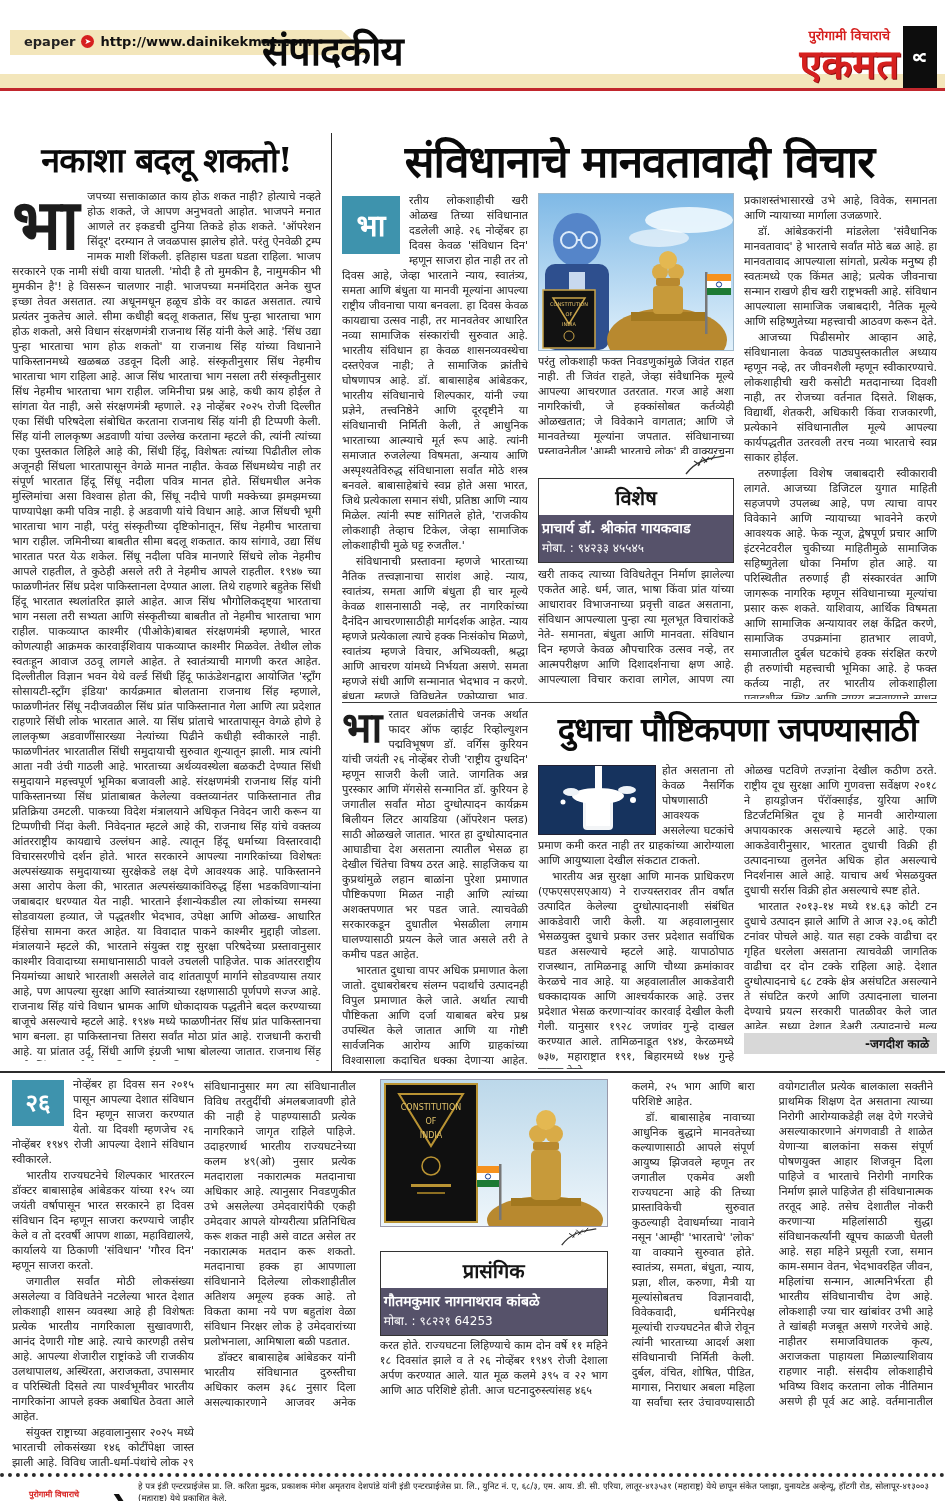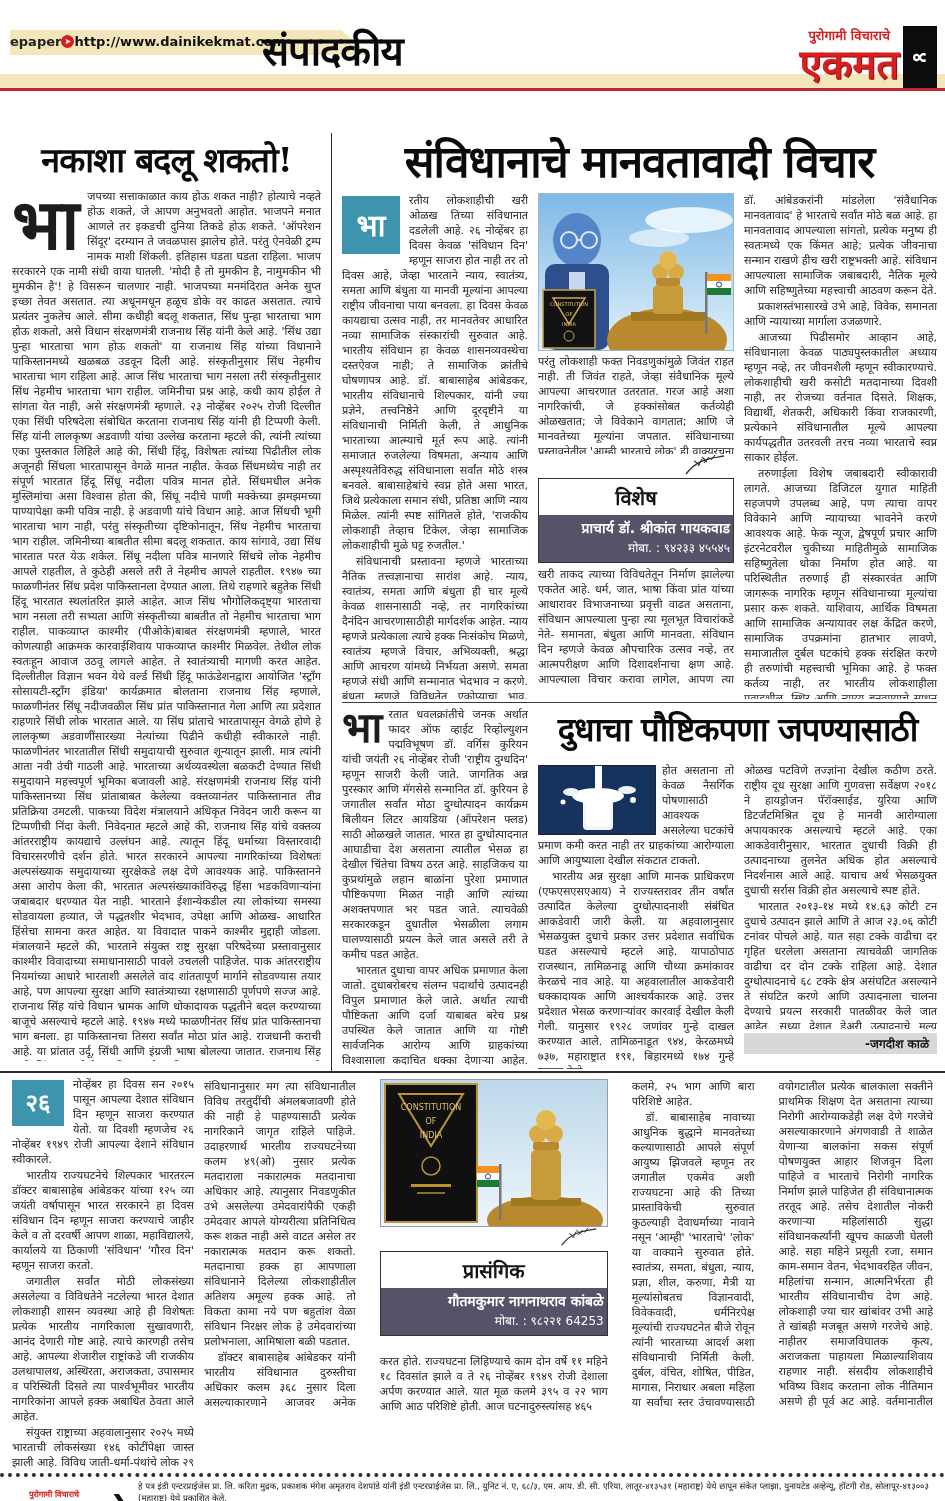--- a/index.html
+++ b/index.html
@@ -6,21 +6,21 @@
   html,body { background:#fff; }
   .page { position:relative; width:945px; height:1501px; background:#fff; overflow:hidden;
           font-family:"DejaVu Sans","Liberation Sans",sans-serif; color:#151515; }
 
   
   .header { position:relative; height:93px; }
   .header-band { position:absolute; left:0; right:0; top:74px; height:14px; background:#f3e6bb; }
   .header-redline { position:absolute; left:0; right:0; top:88px; height:3px; background:#c1272d; }
   .header-left { position:absolute; left:10px; top:30px; width:372px; }
   .dateline { font-size:15px; font-weight:bold; color:#111; padding:2px 6px; }
-  .epaper-row { display:flex; align-items:center; gap:0; background:#f3e6bb; padding:4px 10px 6px 0;
+  .epaper-row { display:flex; align-items:center; gap:6px; background:#f3e6bb; padding:4px 10px 6px 14px;
                 clip-path:polygon(0 0,92% 0,100% 100%,0 100%); width:360px; font-weight:bold; }
   .epaper-label { font-size:13px; color:#222; }
   .epaper-icon { width:13px; height:13px; border-radius:50%; background:#d6201f; color:#fff; font-size:8px;
                  display:flex; align-items:center; justify-content:center; }
   .epaper-url { font-size:13px; color:#111; }
   .section-title { position:absolute; left:262px; top:22px; font-size:40px; font-weight:900;
                    font-family:"DejaVu Serif","Liberation Serif",serif; color:#0a0a0a; letter-spacing:-1px; }
   .masthead { position:absolute; right:46px; top:26px; text-align:center; }
   .masthead-tagline { color:#d6201f; font-weight:bold; font-size:13px; }
   .masthead-name { color:#d6201f; font-weight:900; font-size:40px; line-height:40px;
@@ -49,21 +49,21 @@
   .right-region { width:613px; padding:0 8px 0 10px; }
   .art2-headline { font-size:44px; line-height:58px; height:60px; }
   .cols3 { display:flex; gap:10px; height:506px; }
   .c-a { width:186px; } .c-b { width:196px; } .c-c { width:193px; }
   .photo-frame { width:196px; height:158px; overflow:hidden; border:1px solid #9db8cc; }
   .mid-text { height:100px; margin-top:3px; }
   .leaf-row { height:24px; text-align:right; padding-right:8px; }
   .author-box { border:1px solid #333; }
   .author-box .ab-title { text-align:center; font-size:20px; font-weight:900; padding:5px 0 4px;
                           font-family:"DejaVu Serif","Liberation Serif",serif; }
-  .author-box .ab-bar { background:#56526a; color:#fff; text-align:right; padding:5px 3px 6px; }
+  .author-box .ab-bar { background:#56526a; color:#fff; text-align:left; padding:5px 3px 6px; }
   .author-box .ab-name { font-size:14px; font-weight:bold; line-height:17px; }
   .author-box .ab-mob { font-size:12px; margin-top:2px; }
   .c-b .tail-text { height:118px; margin-top:4px; }
   .right-divider { border:none; border-top:1px solid #3a3a3a; margin:3px 0 4px; }
 
   
   .art3 { display:flex; gap:10px; height:362px; }
   .art3-left { width:186px; }
   .art3-right { width:399px; }
   .art3-headline { font-size:33px; line-height:46px; height:52px; }
@@ -73,21 +73,21 @@
 
   
   .section-rule { border:none; border-top:2px solid #2c2c2c; }
   .bottom-article { display:flex; height:398px; padding:4px 12px 0; gap:10px; }
   .ba-left { width:182px; }
   .ba-right { width:729px; }
   .ba-headline { font-size:40px; line-height:58px; height:62px; }
   .ba-cols { display:flex; gap:24px; height:330px; margin-top:2px; }
   .ba-c2 { width:168px; } .ba-c3 { width:228px; } .ba-c4 { width:136px; } .ba-c5 { width:171px; }
   .photo3-frame { width:228px; height:148px; overflow:hidden; border:1px solid #99a; }
-  .ba-c3 .tail-text { height:66px; margin-top:18px; }
+  .ba-c3 .tail-text { height:66px; margin-top:2px; }
 
   
   .footer { border-top:4px dotted #2b2b2b; margin-top:2px; padding:3px 6px 0; }
   .footer-row { display:flex; align-items:center; gap:8px; }
   .footer-logo { text-align:center; width:96px; }
   .footer-tagline { color:#d6201f; font-size:8px; font-weight:bold; }
   .footer-name { color:#d6201f; font-size:21px; font-weight:900; line-height:21px;
                  font-family:"DejaVu Serif","Liberation Serif",serif; }
   .footer-chevron { font-size:24px; font-weight:900; color:#111; }
   .imprint { flex:1; font-size:8.5px; line-height:12px; color:#111; }
@@ -204,22 +204,22 @@
                 <div class="ab-name">प्राचार्य डॉ. श्रीकांत गायकवाड</div>
                 <div class="ab-mob">मोबा. : ९४२३३ ४५५४५</div>
               </div>
             </div>
             <div class="body-text tail-text">
               <p>खरी ताकद त्याच्या विविधतेतून निर्माण झालेल्या एकतेत आहे. धर्म, जात, भाषा किंवा प्रांत यांच्या आधारावर विभाजनाच्या प्रवृत्ती वाढत असताना, संविधान आपल्याला पुन्हा त्या मूलभूत विचारांकडे नेते- समानता, बंधुता आणि मानवता. संविधान दिन म्हणजे केवळ औपचारिक उत्सव नव्हे, तर आत्मपरीक्षण आणि दिशादर्शनाचा क्षण आहे. आपल्याला विचार करावा लागेल, आपण त्या समाजाच्या दिशेने चाललो आहोत का, ज्याचे स्वप्न बाबासाहेबांनी पाहिले होते? न्याय आणि समानतेचा भाव आपल्या वर्तनात दिसतो का? आपण खऱ्या अर्थाने विचारस्वातंत्र्य आणि सहिष्णुतेचे लोकशाही मूल्य जपतो का?</p>
 
             </div>
           </div>
           <div class="c-c body-text">
+            <p>प्रकाशस्तंभासारखे उभे आहे, विवेक, समानता आणि न्यायाच्या मार्गाला उजळणारे.</p>
             <p>डॉ. आंबेडकरांनी मांडलेला 'संवैधानिक मानवतावाद' हे भारताचे सर्वांत मोठे बळ आहे. हा मानवतावाद आपल्याला सांगतो, प्रत्येक मनुष्य ही स्वतःमध्ये एक किंमत आहे; प्रत्येक जीवनाचा सन्मान राखणे हीच खरी राष्ट्रभक्ती आहे. संविधान आपल्याला सामाजिक जबाबदारी, नैतिक मूल्ये आणि सहिष्णुतेच्या महत्त्वाची आठवण करून देते.</p>
-            <p>प्रकाशस्तंभासारखे उभे आहे, विवेक, समानता आणि न्यायाच्या मार्गाला उजळणारे.</p>
             <p>आजच्या पिढीसमोर आव्हान आहे, संविधानाला केवळ पाठ्यपुस्तकातील अध्याय म्हणून नव्हे, तर जीवनशैली म्हणून स्वीकारण्याचे. लोकशाहीची खरी कसोटी मतदानाच्या दिवशी नाही, तर रोजच्या वर्तनात दिसते. शिक्षक, विद्यार्थी, शेतकरी, अधिकारी किंवा राजकारणी, प्रत्येकाने संविधानातील मूल्ये आपल्या कार्यपद्धतीत उतरवली तरच नव्या भारताचे स्वप्न साकार होईल.</p>
             <p>तरुणाईला विशेष जबाबदारी स्वीकारावी लागते. आजच्या डिजिटल युगात माहिती सहजपणे उपलब्ध आहे, पण त्याचा वापर विवेकाने आणि न्यायाच्या भावनेने करणे आवश्यक आहे. फेक न्यूज, द्वेषपूर्ण प्रचार आणि इंटरनेटवरील चुकीच्या माहितीमुळे सामाजिक सहिष्णुतेला धोका निर्माण होत आहे. या परिस्थितीत तरुणाई ही संस्कारवंत आणि जागरूक नागरिक म्हणून संविधानाच्या मूल्यांचा प्रसार करू शकते. याशिवाय, आर्थिक विषमता आणि सामाजिक अन्यायावर लक्ष केंद्रित करणे, सामाजिक उपक्रमांना हातभार लावणे, समाजातील दुर्बल घटकांचे हक्क संरक्षित करणे ही तरुणांची महत्त्वाची भूमिका आहे. हे फक्त कर्तव्य नाही, तर भारतीय लोकशाहीला प्रवाहशील, स्थिर आणि न्याय्य बनवण्याचे साधन आहे.</p>
 
           </div>
         </div>
       </div>
 
       <hr class="right-divider">
 
       <div class="art3">

